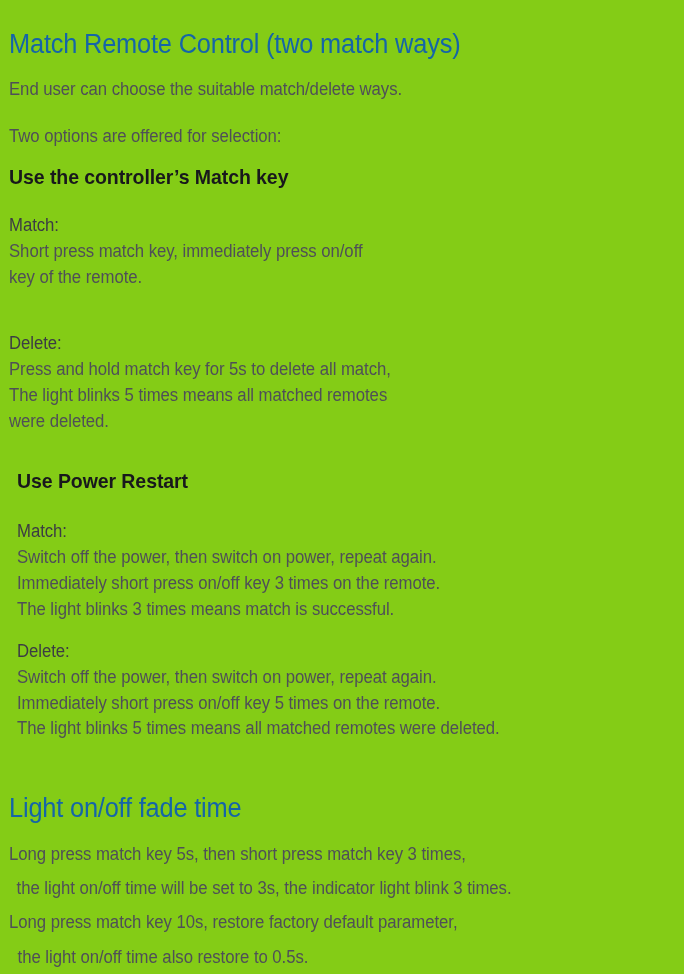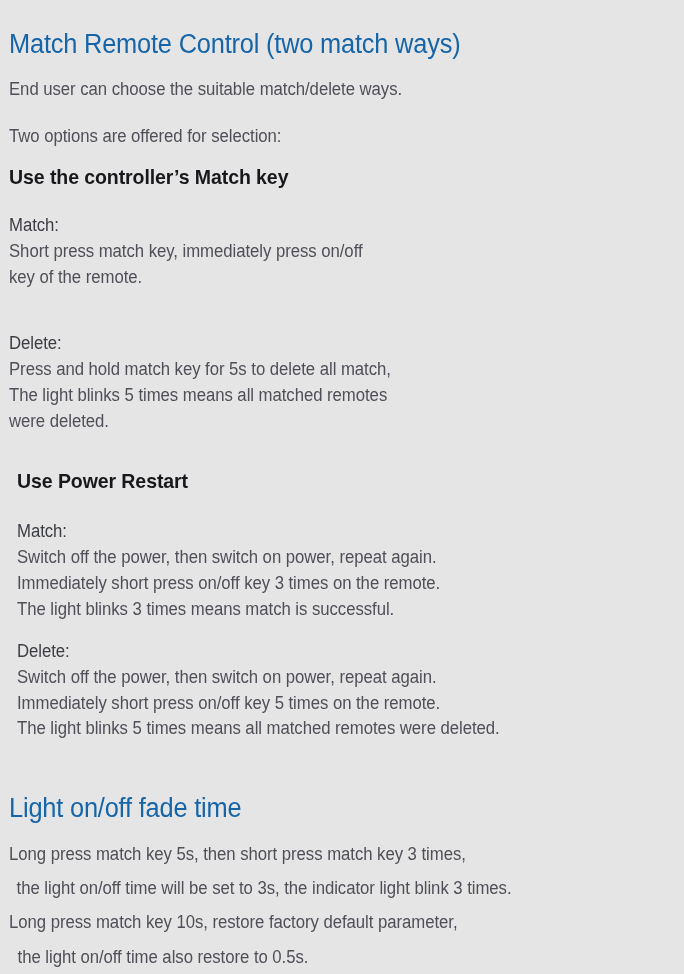--- a/index.html
+++ b/index.html
@@ -12,21 +12,21 @@
     height: 974px;
     overflow: hidden;
     font-family: "Liberation Sans", "DejaVu Sans", sans-serif;
     -webkit-font-smoothing: antialiased;
   }
 
   .page {
     position: relative;
     width: 684px;
     height: 974px;
-    background: #e5e5e5;
+    background: #84cc16;
     box-sizing: border-box;
   }
 
   
   .h-blue {
     color: #1565a8;
     font-size: 27px;
     font-weight: 400;
     letter-spacing: -0.2px;
     line-height: 1.05;

